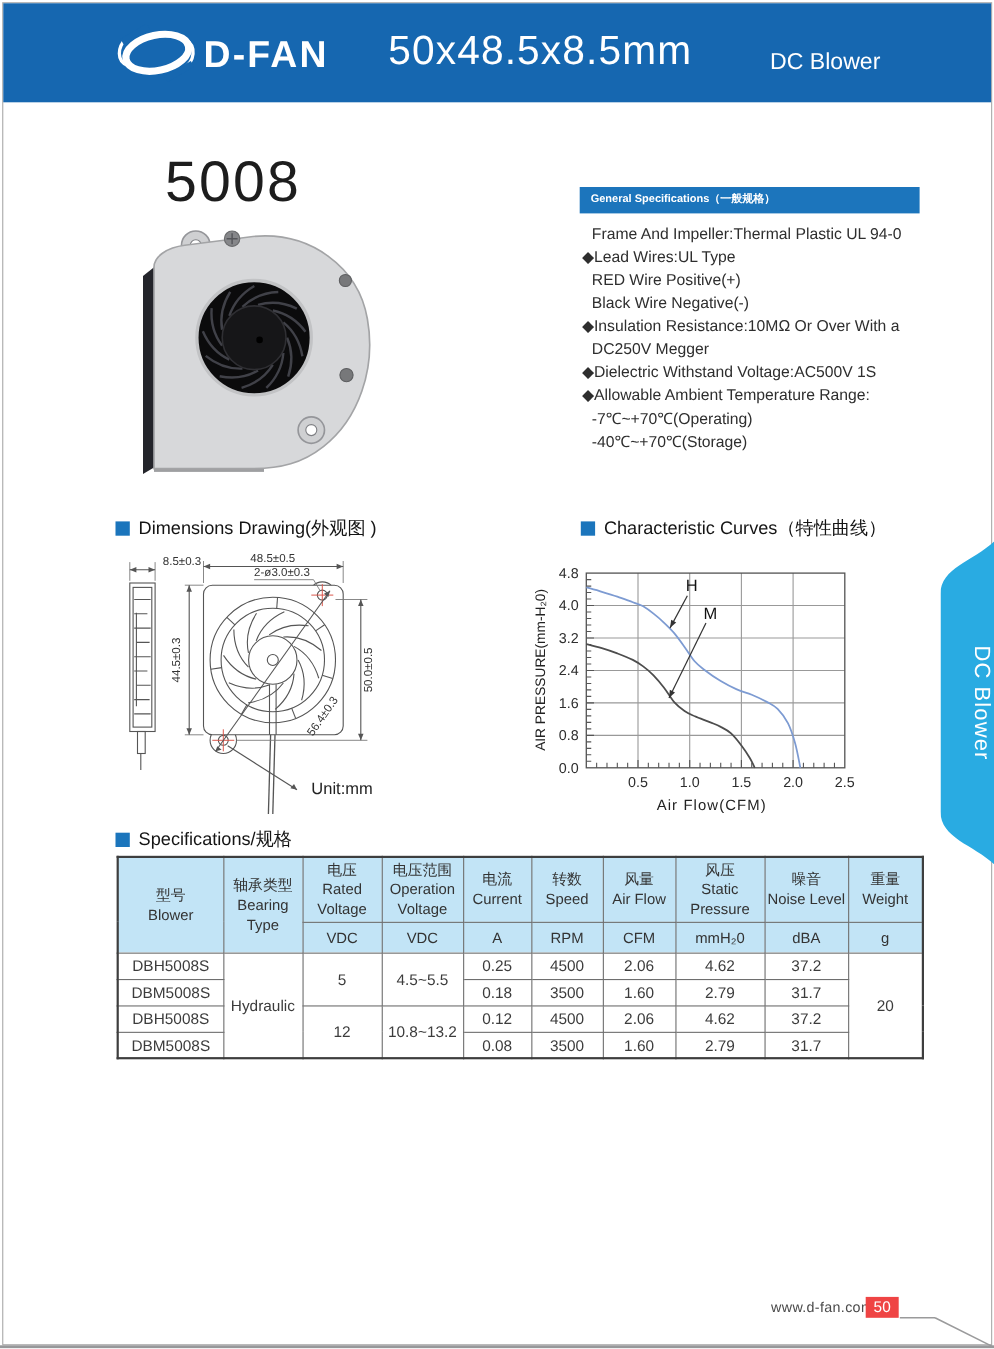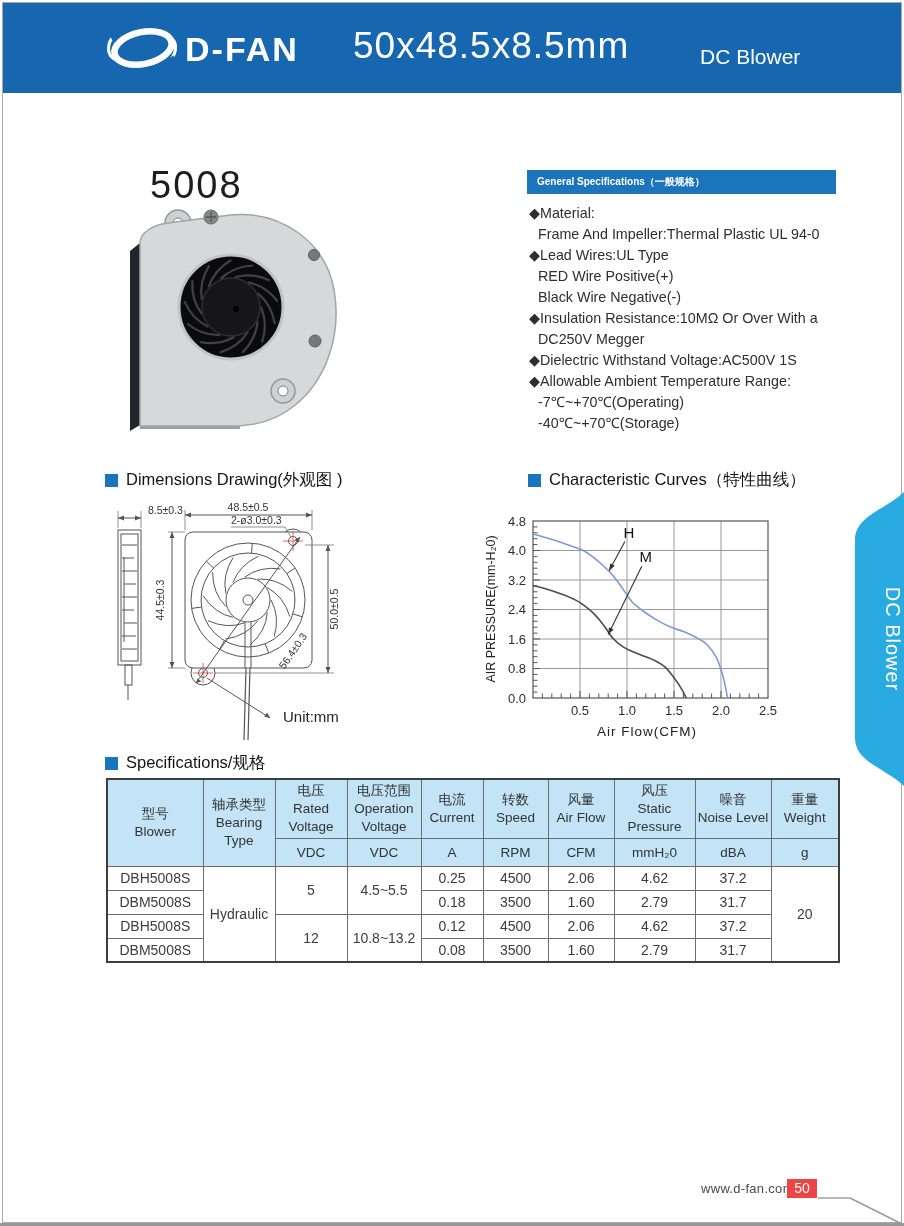--- a/index.html
+++ b/index.html
@@ -8,21 +8,21 @@
   .page-border{position:absolute;left:2px;top:2px;right:2px;bottom:3px;border:1px solid #a9a9a9;pointer-events:none;}
   .bottom-edge{position:absolute;left:0;right:0;bottom:0;height:3px;background:#97989a;}
 
   
   .topbar{position:absolute;left:3px;top:3px;right:3px;height:90px;background:#1667b0;}
   .logo{position:absolute;left:100px;top:13px;}
   .logo-text{font:bold 34px "Liberation Sans",sans-serif;fill:#fff;letter-spacing:2px;}
   .size-title{position:absolute;left:350px;top:22px;color:#fff;font-size:37px;letter-spacing:1px;font-weight:400;}
   .ptype{position:absolute;left:697px;top:42px;color:#fff;font-size:21px;font-weight:400;}
 
-  .model-no{position:absolute;left:150px;top:136px;font-size:38px;color:#1d1d1d;letter-spacing:2px;margin-top:28px;}
+  .model-no{position:absolute;left:150px;top:136px;font-size:52px;color:#1d1d1d;letter-spacing:2px;}
 
   
   .gs-bar{position:absolute;left:527px;top:170px;width:309px;height:24px;background:#1c75bc;color:#fff;
           font-size:10px;font-weight:bold;line-height:24px;padding-left:10px;box-sizing:border-box;}
   .gs-list{position:absolute;left:529px;top:203px;width:330px;font-size:14.3px;color:#2e2e2e;}
   .gs-line{line-height:21px;white-space:nowrap;}
   .gs-line.ind{padding-left:9px;}
 
   
   .sec{position:absolute;display:flex;align-items:center;gap:8px;font-size:16.5px;color:#141414;}
@@ -105,21 +105,20 @@
     <circle cx="121" cy="112" r="29" fill="#161618" stroke="#2f2f33" stroke-width="1.5"></circle>
     <circle cx="126" cy="114" r="3" fill="#000"></circle>
     <circle cx="101" cy="22" r="7" fill="#86878a" stroke="#6a6b6d"></circle>
     <path d="M96,22 L106,22 M101,17 L101,27" stroke="#55565a" stroke-width="1.3"></path>
     <circle cx="204" cy="60" r="5.5" fill="#77787a" stroke="#5d5e60"></circle>
     <circle cx="205" cy="146" r="6" fill="#77787a" stroke="#5d5e60"></circle>
   </svg>
 
   <div class="gs-bar">General Specifications（一般规格）</div>
   <div class="gs-list">
-    <div class="gs-line">◆Material:</div>
     <div class="gs-line ind">Frame And Impeller:Thermal Plastic UL 94-0</div>
     <div class="gs-line">◆Lead Wires:UL Type</div>
     <div class="gs-line ind">RED Wire Positive(+)</div>
     <div class="gs-line ind">Black Wire Negative(-)</div>
     <div class="gs-line">◆Insulation Resistance:10MΩ Or Over With a</div>
     <div class="gs-line ind">DC250V Megger</div>
     <div class="gs-line">◆Dielectric Withstand Voltage:AC500V 1S</div>
     <div class="gs-line">◆Allowable Ambient Temperature Range:</div>
     <div class="gs-line ind">-7℃~+70℃(Operating)</div>
     <div class="gs-line ind">-40℃~+70℃(Storage)</div>

